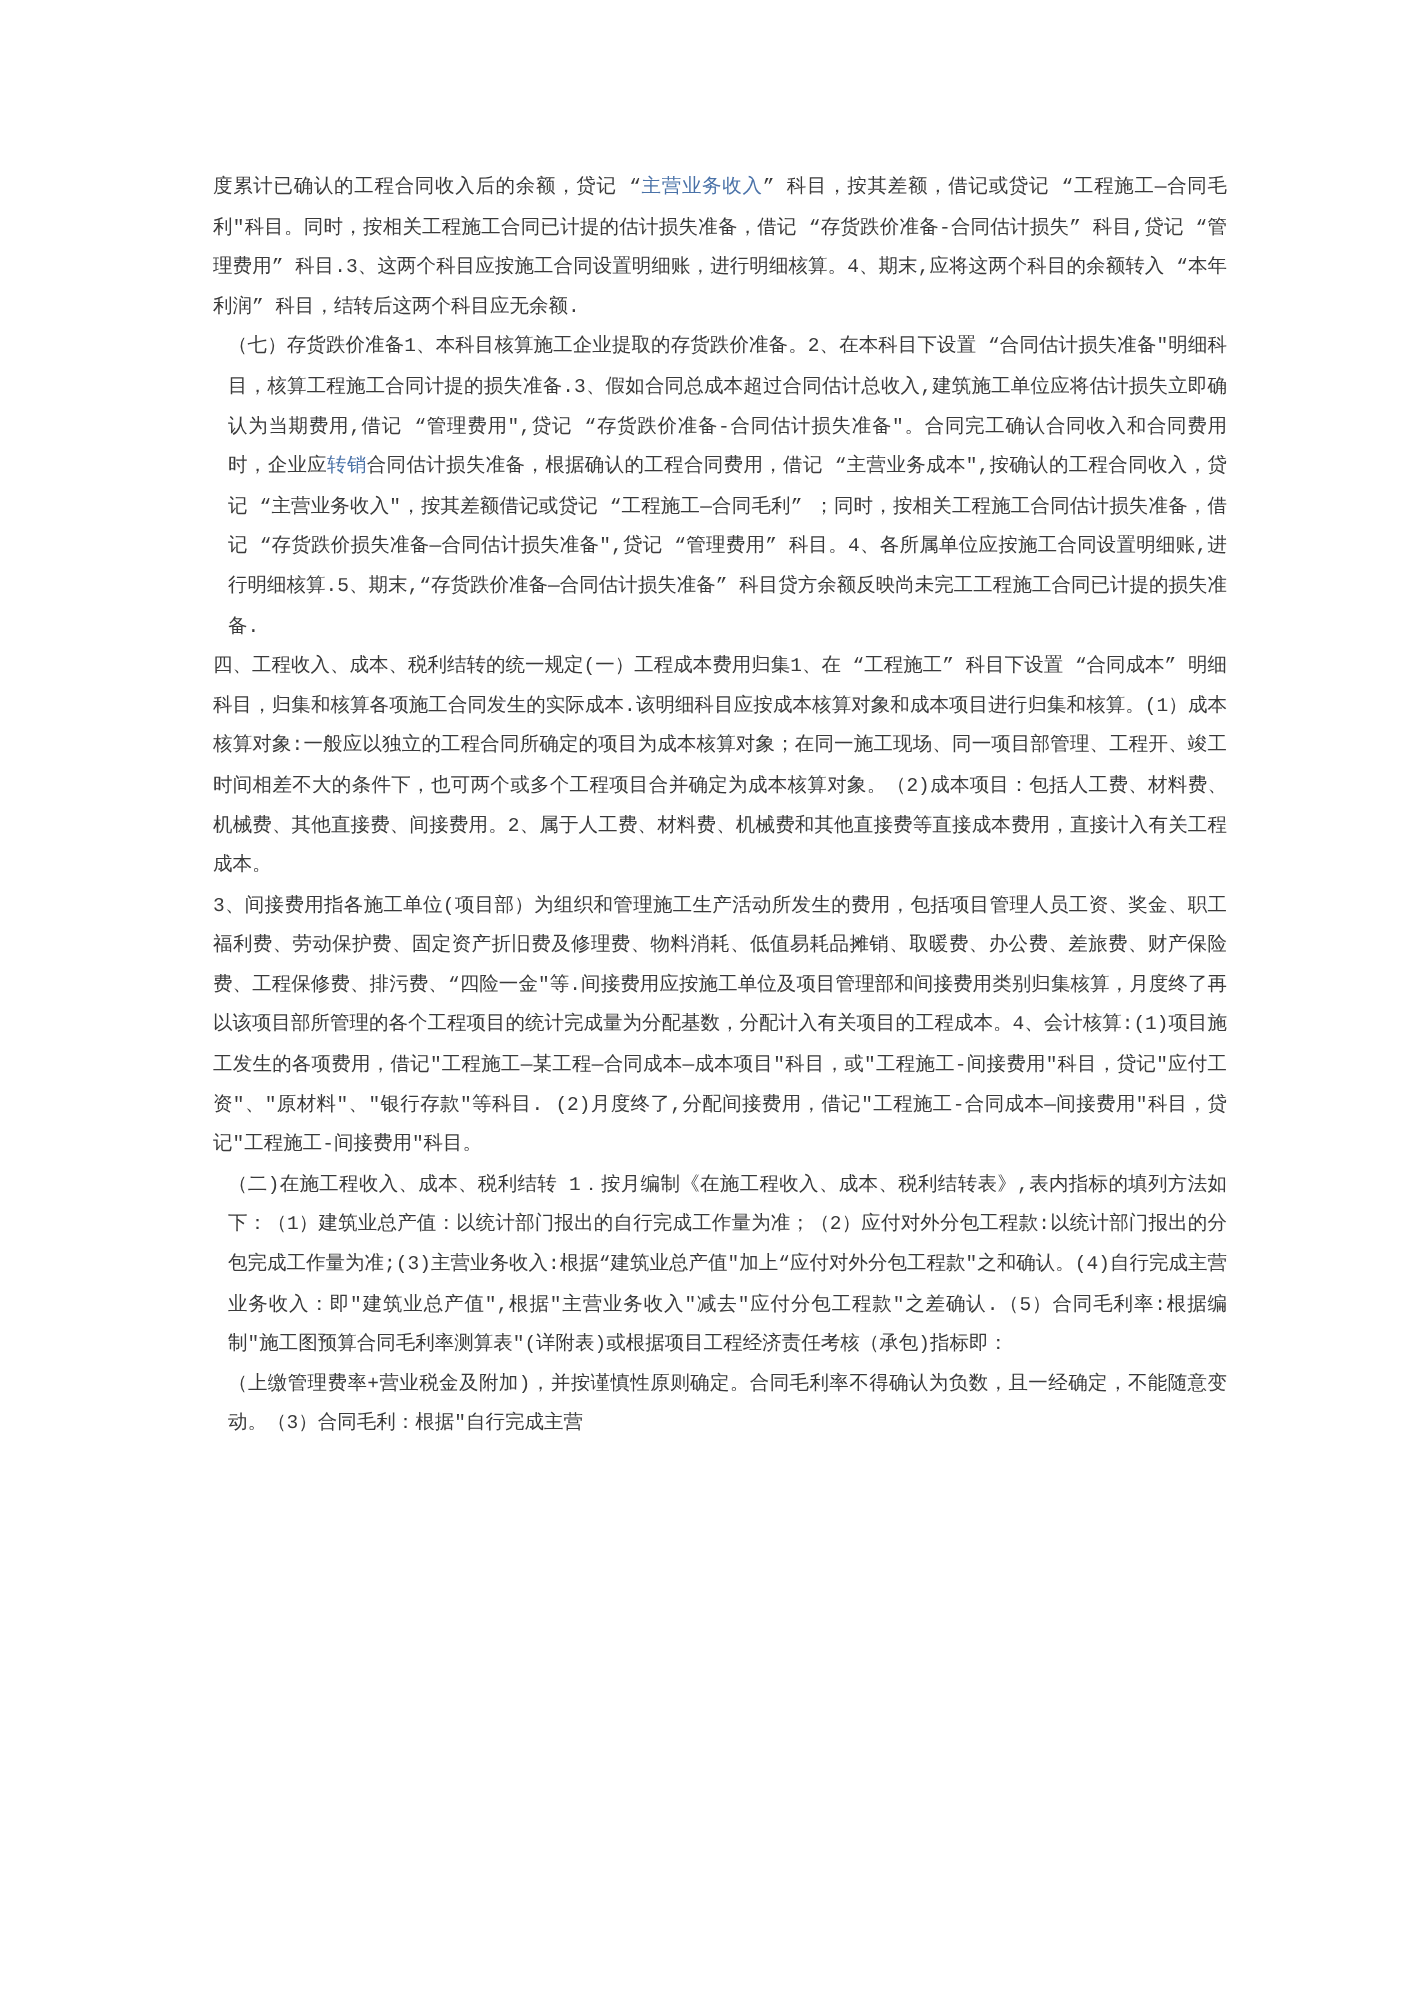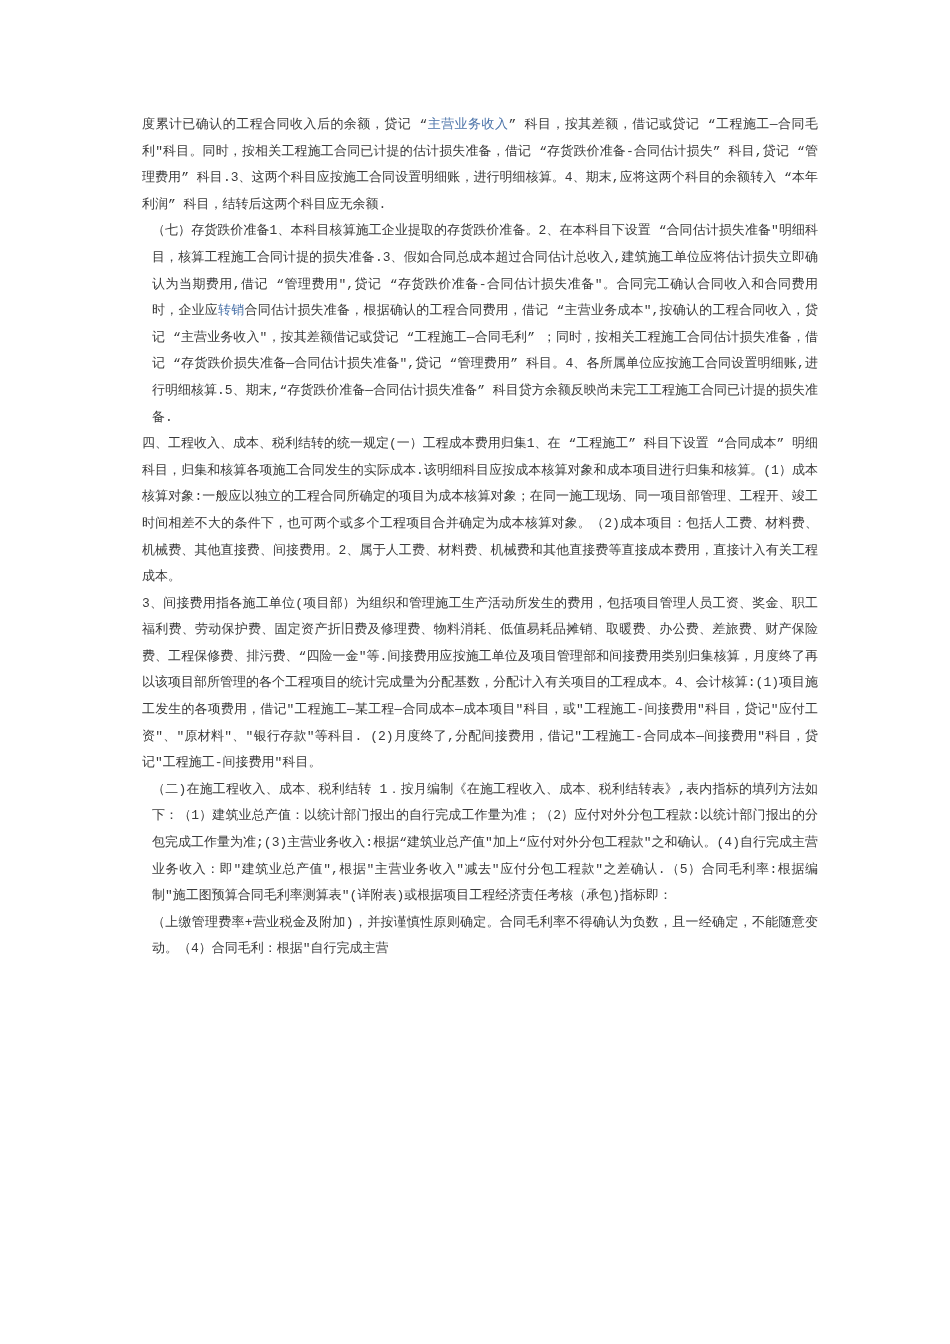--- a/index.html
+++ b/index.html
@@ -57,15 +57,15 @@
 </head>
 <body>
 
 <div id="page">
   <div id="text-body" style="color: rgb(58, 58, 58);">
       <p class="para indent-0"><span>度累计已确认的工程合同收入后的余额，贷记 “</span><span class="link" style="color: rgb(74, 114, 168);">主营业务收入</span><span>” 科目，按其差额，借记或贷记 “工程施工—合同毛利"科目。同时，按相关工程施工合同已计提的估计损失准备，借记 “存货跌价准备-合同估计损失” 科目,贷记 “管理费用” 科目.3、这两个科目应按施工合同设置明细账，进行明细核算。4、期末,应将这两个科目的余额转入 “本年利润” 科目，结转后这两个科目应无余额.</span></p>
       <p class="para indent-1"><span>（七）存货跌价准备1、本科目核算施工企业提取的存货跌价准备。2、在本科目下设置 “合同估计损失准备"明细科目，核算工程施工合同计提的损失准备.3、假如合同总成本超过合同估计总收入,建筑施工单位应将估计损失立即确认为当期费用,借记 “管理费用",贷记 “存货跌价准备-合同估计损失准备"。合同完工确认合同收入和合同费用时，企业应</span><span class="link" style="color: rgb(74, 114, 168);">转销</span><span>合同估计损失准备，根据确认的工程合同费用，借记 “主营业务成本",按确认的工程合同收入，贷记 “主营业务收入"，按其差额借记或贷记 “工程施工—合同毛利” ；同时，按相关工程施工合同估计损失准备，借记 “存货跌价损失准备—合同估计损失准备",贷记 “管理费用” 科目。4、各所属单位应按施工合同设置明细账,进行明细核算.5、期末,“存货跌价准备—合同估计损失准备” 科目贷方余额反映尚未完工工程施工合同已计提的损失准备.</span></p>
       <p class="para indent-0"><span>四、工程收入、成本、税利结转的统一规定(一）工程成本费用归集1、在 “工程施工” 科目下设置 “合同成本” 明细科目，归集和核算各项施工合同发生的实际成本.该明细科目应按成本核算对象和成本项目进行归集和核算。(1）成本核算对象:一般应以独立的工程合同所确定的项目为成本核算对象；在同一施工现场、同一项目部管理、工程开、竣工时间相差不大的条件下，也可两个或多个工程项目合并确定为成本核算对象。（2)成本项目：包括人工费、材料费、机械费、其他直接费、间接费用。2、属于人工费、材料费、机械费和其他直接费等直接成本费用，直接计入有关工程成本。</span></p>
       <p class="para indent-0"><span>3、间接费用指各施工单位(项目部）为组织和管理施工生产活动所发生的费用，包括项目管理人员工资、奖金、职工福利费、劳动保护费、固定资产折旧费及修理费、物料消耗、低值易耗品摊销、取暖费、办公费、差旅费、财产保险费、工程保修费、排污费、“四险一金"等.间接费用应按施工单位及项目管理部和间接费用类别归集核算，月度终了再以该项目部所管理的各个工程项目的统计完成量为分配基数，分配计入有关项目的工程成本。4、会计核算:(1)项目施工发生的各项费用，借记"工程施工—某工程—合同成本—成本项目"科目，或"工程施工-间接费用"科目，贷记"应付工资"、"原材料"、"银行存款"等科目. (2)月度终了,分配间接费用，借记"工程施工-合同成本—间接费用"科目，贷记"工程施工-间接费用"科目。</span></p>
       <p class="para indent-1"><span>（二)在施工程收入、成本、税利结转 1．按月编制《在施工程收入、成本、税利结转表》,表内指标的填列方法如下：（1）建筑业总产值：以统计部门报出的自行完成工作量为准；（2）应付对外分包工程款:以统计部门报出的分包完成工作量为准;(3)主营业务收入:根据“建筑业总产值"加上“应付对外分包工程款"之和确认。(4)自行完成主营业务收入：即"建筑业总产值",根据"主营业务收入"减去"应付分包工程款"之差确认.（5）合同毛利率:根据编制"施工图预算合同毛利率测算表"(详附表)或根据项目工程经济责任考核（承包)指标即：</span></p>
-      <p class="para indent-1"><span>（上缴管理费率+营业税金及附加)，并按谨慎性原则确定。合同毛利率不得确认为负数，且一经确定，不能随意变动。（4）合同毛利：根据"自行完成主营</span></p>
+      <p class="para indent-1"><span>（上缴管理费率+营业税金及附加)，并按谨慎性原则确定。合同毛利率不得确认为负数，且一经确定，不能随意变动。（3）合同毛利：根据"自行完成主营</span></p>
     </div>
 </div>
 
 </body></html>

